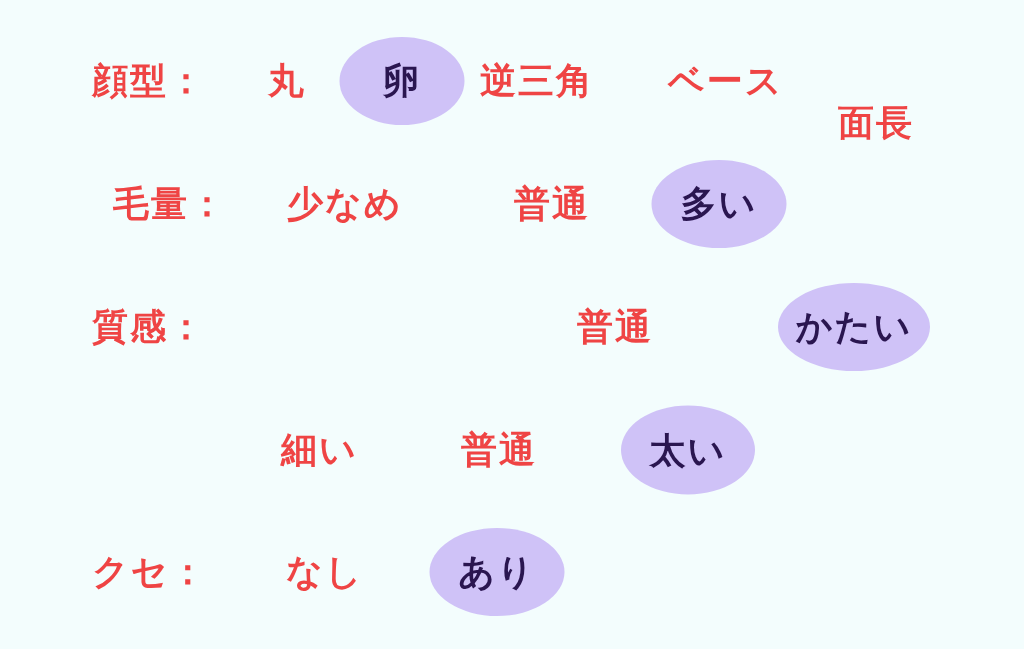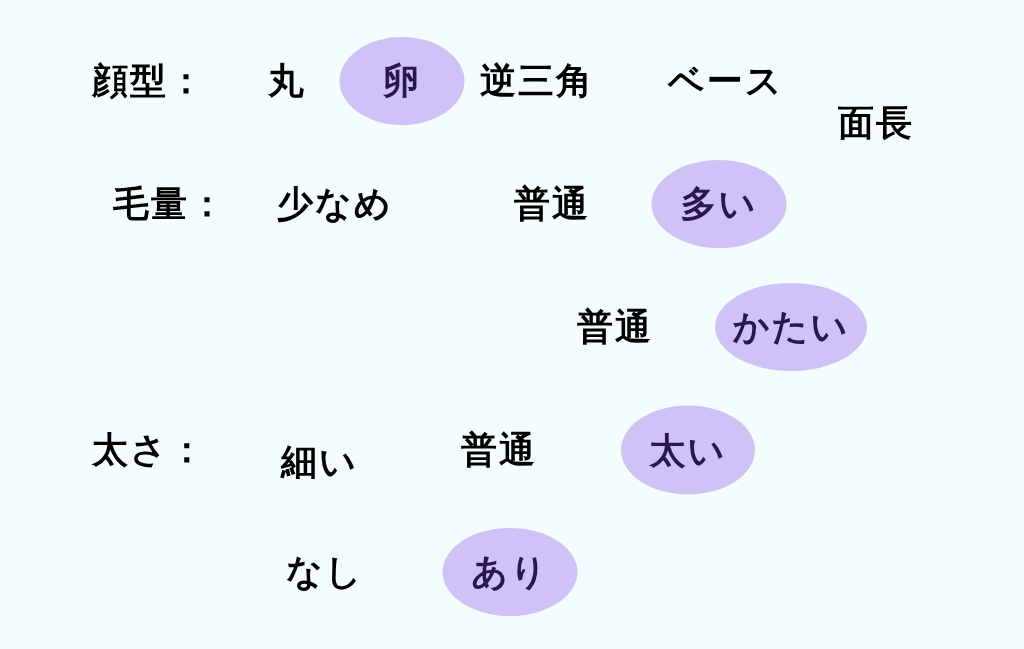--- a/index.html
+++ b/index.html
@@ -19,21 +19,21 @@
     left: 0;
     width: 1024px;
     height: 90px;
   }
   .label, .opt {
     position: absolute;
     top: 50%;
     transform: translateY(-50%);
     font-size: 36px;
     font-weight: bold;
-    color: #000000;
+    color: #ef4444;
     white-space: nowrap;
     line-height: 1;
     letter-spacing: 2px;
   }
   .label { left: 92px; }
   .sel {
     position: absolute;
     top: 50%;
     transform: translate(-50%, -50%);
     background: #CFC2F7;
@@ -62,41 +62,42 @@
   <div class="sel" style="left:402px;width:125px;height:88px;">
     <span>卵</span>
   </div>
   <div class="opt" style="left:480px;">逆三角</div>
   <div class="opt" style="left:668px;">ベース</div>
   <div class="opt" style="left:838px;margin-top:42px;">面長</div>
 </div>
 
 <div class="row" style="top:159px;margin-left:21px;">
   <div class="label">毛量：</div>
-  <div class="opt" style="left:256px;">少なめ</div>
+  <div class="opt" style="left:266px;">少なめ</div>
   <div class="opt" style="left:493px;">普通</div>
   <div class="sel" style="left:698px;width:135px;height:88px;">
     <span>多い</span>
   </div>
 </div>
 
 <div class="row" style="top:282px;">
+  <div class="label">質感：</div>
   <div class="opt" style="left:577px;">普通</div>
-  <div class="sel" style="left:791px;width:152px;height:88px;text-align:right;">
+  <div class="sel" style="left:854px;width:152px;height:88px;text-align:right;">
     <span>かたい</span>
   </div>
 </div>
 
 <div class="row" style="top:405px;">
-  <div class="label">太さ：</div>
-  <div class="opt" style="left:281px;margin-top:12px;">細い</div>
+  <div class="opt" style="left:281px;">細い</div>
   <div class="opt" style="left:461px;">普通</div>
   <div class="sel" style="left:688px;width:134px;height:89px;">
     <span>太い</span>
   </div>
 </div>
 
 <div class="row" style="top:527px;">
+  <div class="label">クセ：</div>
   <div class="opt" style="left:286px;">なし</div>
-  <div class="sel" style="left:510px;width:135px;height:88px;">
+  <div class="sel" style="left:497px;width:135px;height:88px;">
     <span>あり</span>
   </div>
 </div>
 
 </body></html>

